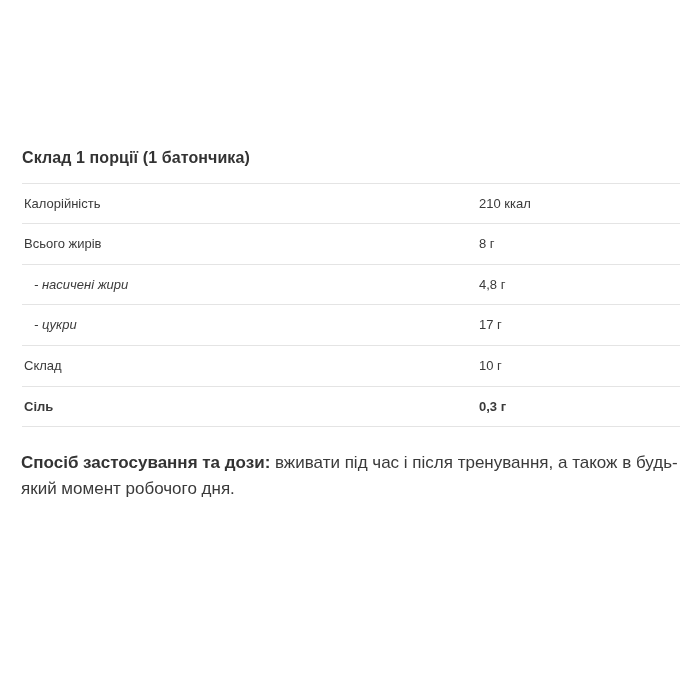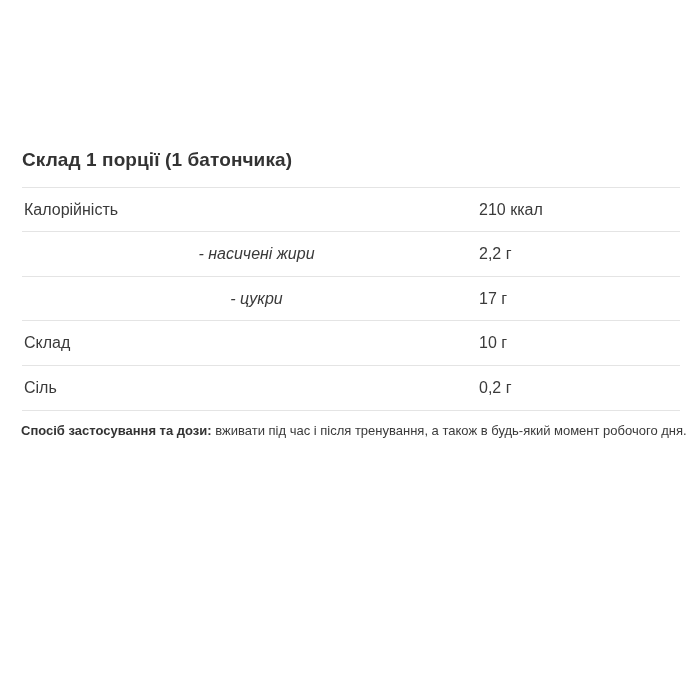--- a/index.html
+++ b/index.html
@@ -20,60 +20,60 @@
     height: 700px;
     box-sizing: border-box;
   }
   .content {
     position: absolute;
     left: 22px;
     top: 148px;
     width: 656px;
   }
   .section-title {
-    font-size: 19px;
+    font-size: 16px;
     font-weight: bold;
     color: #333333;
     letter-spacing: 0.1px;
     margin: 0 0 14px 0;
     line-height: 1.3;
   }
   table.nutrition {
     width: 656px;
     border-collapse: collapse;
     table-layout: fixed;
   }
   table.nutrition tr {
     border-top: 1px solid #e4e4e4;
   }
   table.nutrition tr:last-child {
     border-bottom: 1px solid #e4e4e4;
+    font-weight: bold;
   }
   table.nutrition td {
     padding: 11px 0 11px 0;
-    font-size: 16px;
+    font-size: 13px;
     color: #3a3a3a;
     vertical-align: middle;
     line-height: 1.35;
   }
   table.nutrition td.label {
     width: 455px;
     padding-left: 2px;
   }
   table.nutrition td.value {
     width: 201px;
   }
   .sub .label {
     font-style: italic;
     padding-left: 12px !important;
-    text-align: center;
   }
   .usage {
-    margin-top: 10px;
-    font-size: 13px;
+    margin-top: 23px;
+    font-size: 17px;
     line-height: 1.55;
     color: #3a3a3a;
     width: 672px;
     margin-left: -1px;
   }
   .usage .usage-label {
     font-weight: bold;
     color: #333333;
   }
   .usage .usage-text {
@@ -87,35 +87,39 @@
   <div class="content">
 
     <div class="section-title">Склад 1 порції (1 батончика)</div>
 
     <table class="nutrition">
       <tbody>
         <tr>
           <td class="label">Калорійність</td>
           <td class="value">210 ккал</td>
         </tr>
+        <tr>
+          <td class="label">Всього жирів</td>
+          <td class="value">8 г</td>
+        </tr>
         <tr class="sub">
           <td class="label">- насичені жири</td>
-          <td class="value">2,2 г</td>
+          <td class="value">4,8 г</td>
         </tr>
         <tr class="sub">
           <td class="label">- цукри</td>
           <td class="value">17 г</td>
         </tr>
         <tr>
           <td class="label">Склад</td>
           <td class="value">10 г</td>
         </tr>
         <tr>
           <td class="label">Сіль</td>
-          <td class="value">0,2 г</td>
+          <td class="value">0,3 г</td>
         </tr>
       </tbody>
     </table>
 
     <p class="usage">
       <span class="usage-label">Спосіб застосування та дози:</span><span class="usage-text"> вживати під час і після тренування, а також в будь-який момент робочого дня.</span>
     </p>
 
   </div>
 </div>

